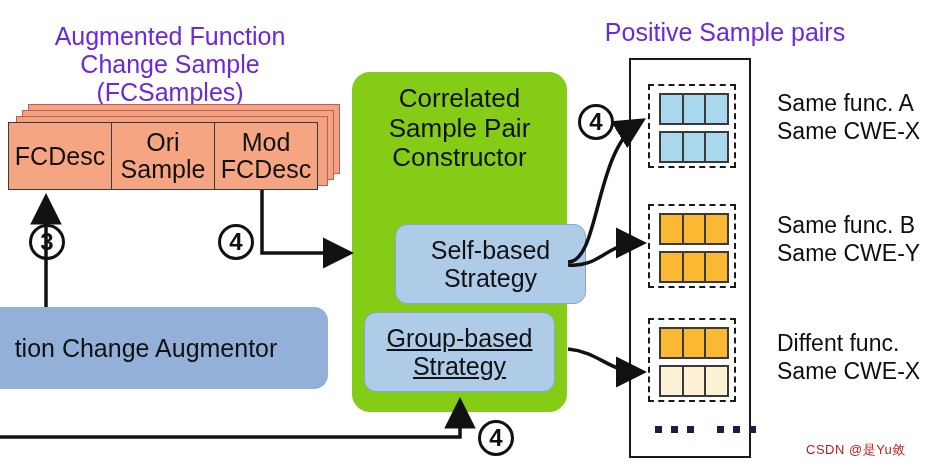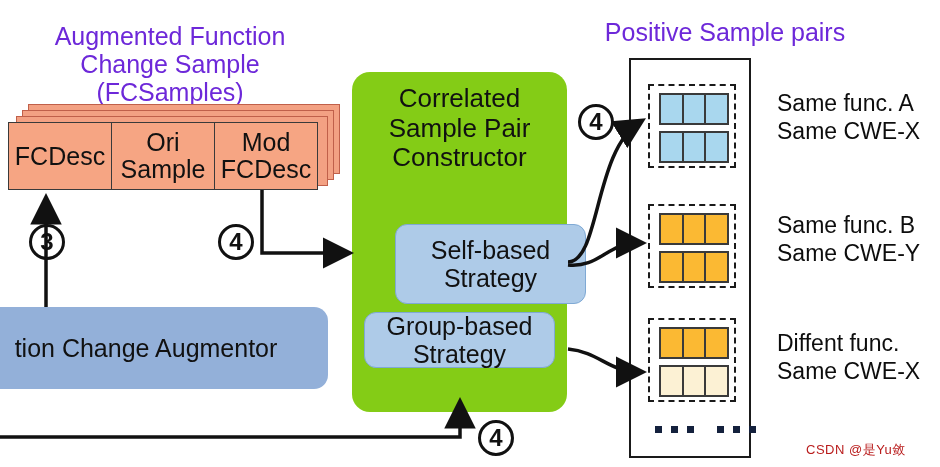--- a/index.html
+++ b/index.html
@@ -196,21 +196,21 @@
   <div class="abs constructor-panel" style="left:352px; top:72px; width:215px; height:340px;">
     <div class="constructor-title">Correlated
 Sample Pair
 Constructor</div>
 
     <div class="strategy-box" style="left:12px; top:152px; width:191px; height:80px;margin-left:31px;">
       <span>Self-based
 Strategy</span>
     </div>
 
-    <div class="strategy-box" style="left:12px; top:240px; width:191px; height:56px;">
+    <div class="strategy-box" style="left:12px; top:240px; width:191px; height:80px;text-decoration:underline;">
       <span>Group-based
 Strategy</span>
     </div>
   </div>
 
   <div class="abs title-text" style="left:560px; top:18px; width:330px; font-size:25px;">Positive Sample pairs</div>
 
   <div class="abs pairs-panel" style="left:629px; top:58px; width:122px; height:400px;">
 
     <div class="pair-group" style="left:17px; top:24px; width:88px; height:84px;">

